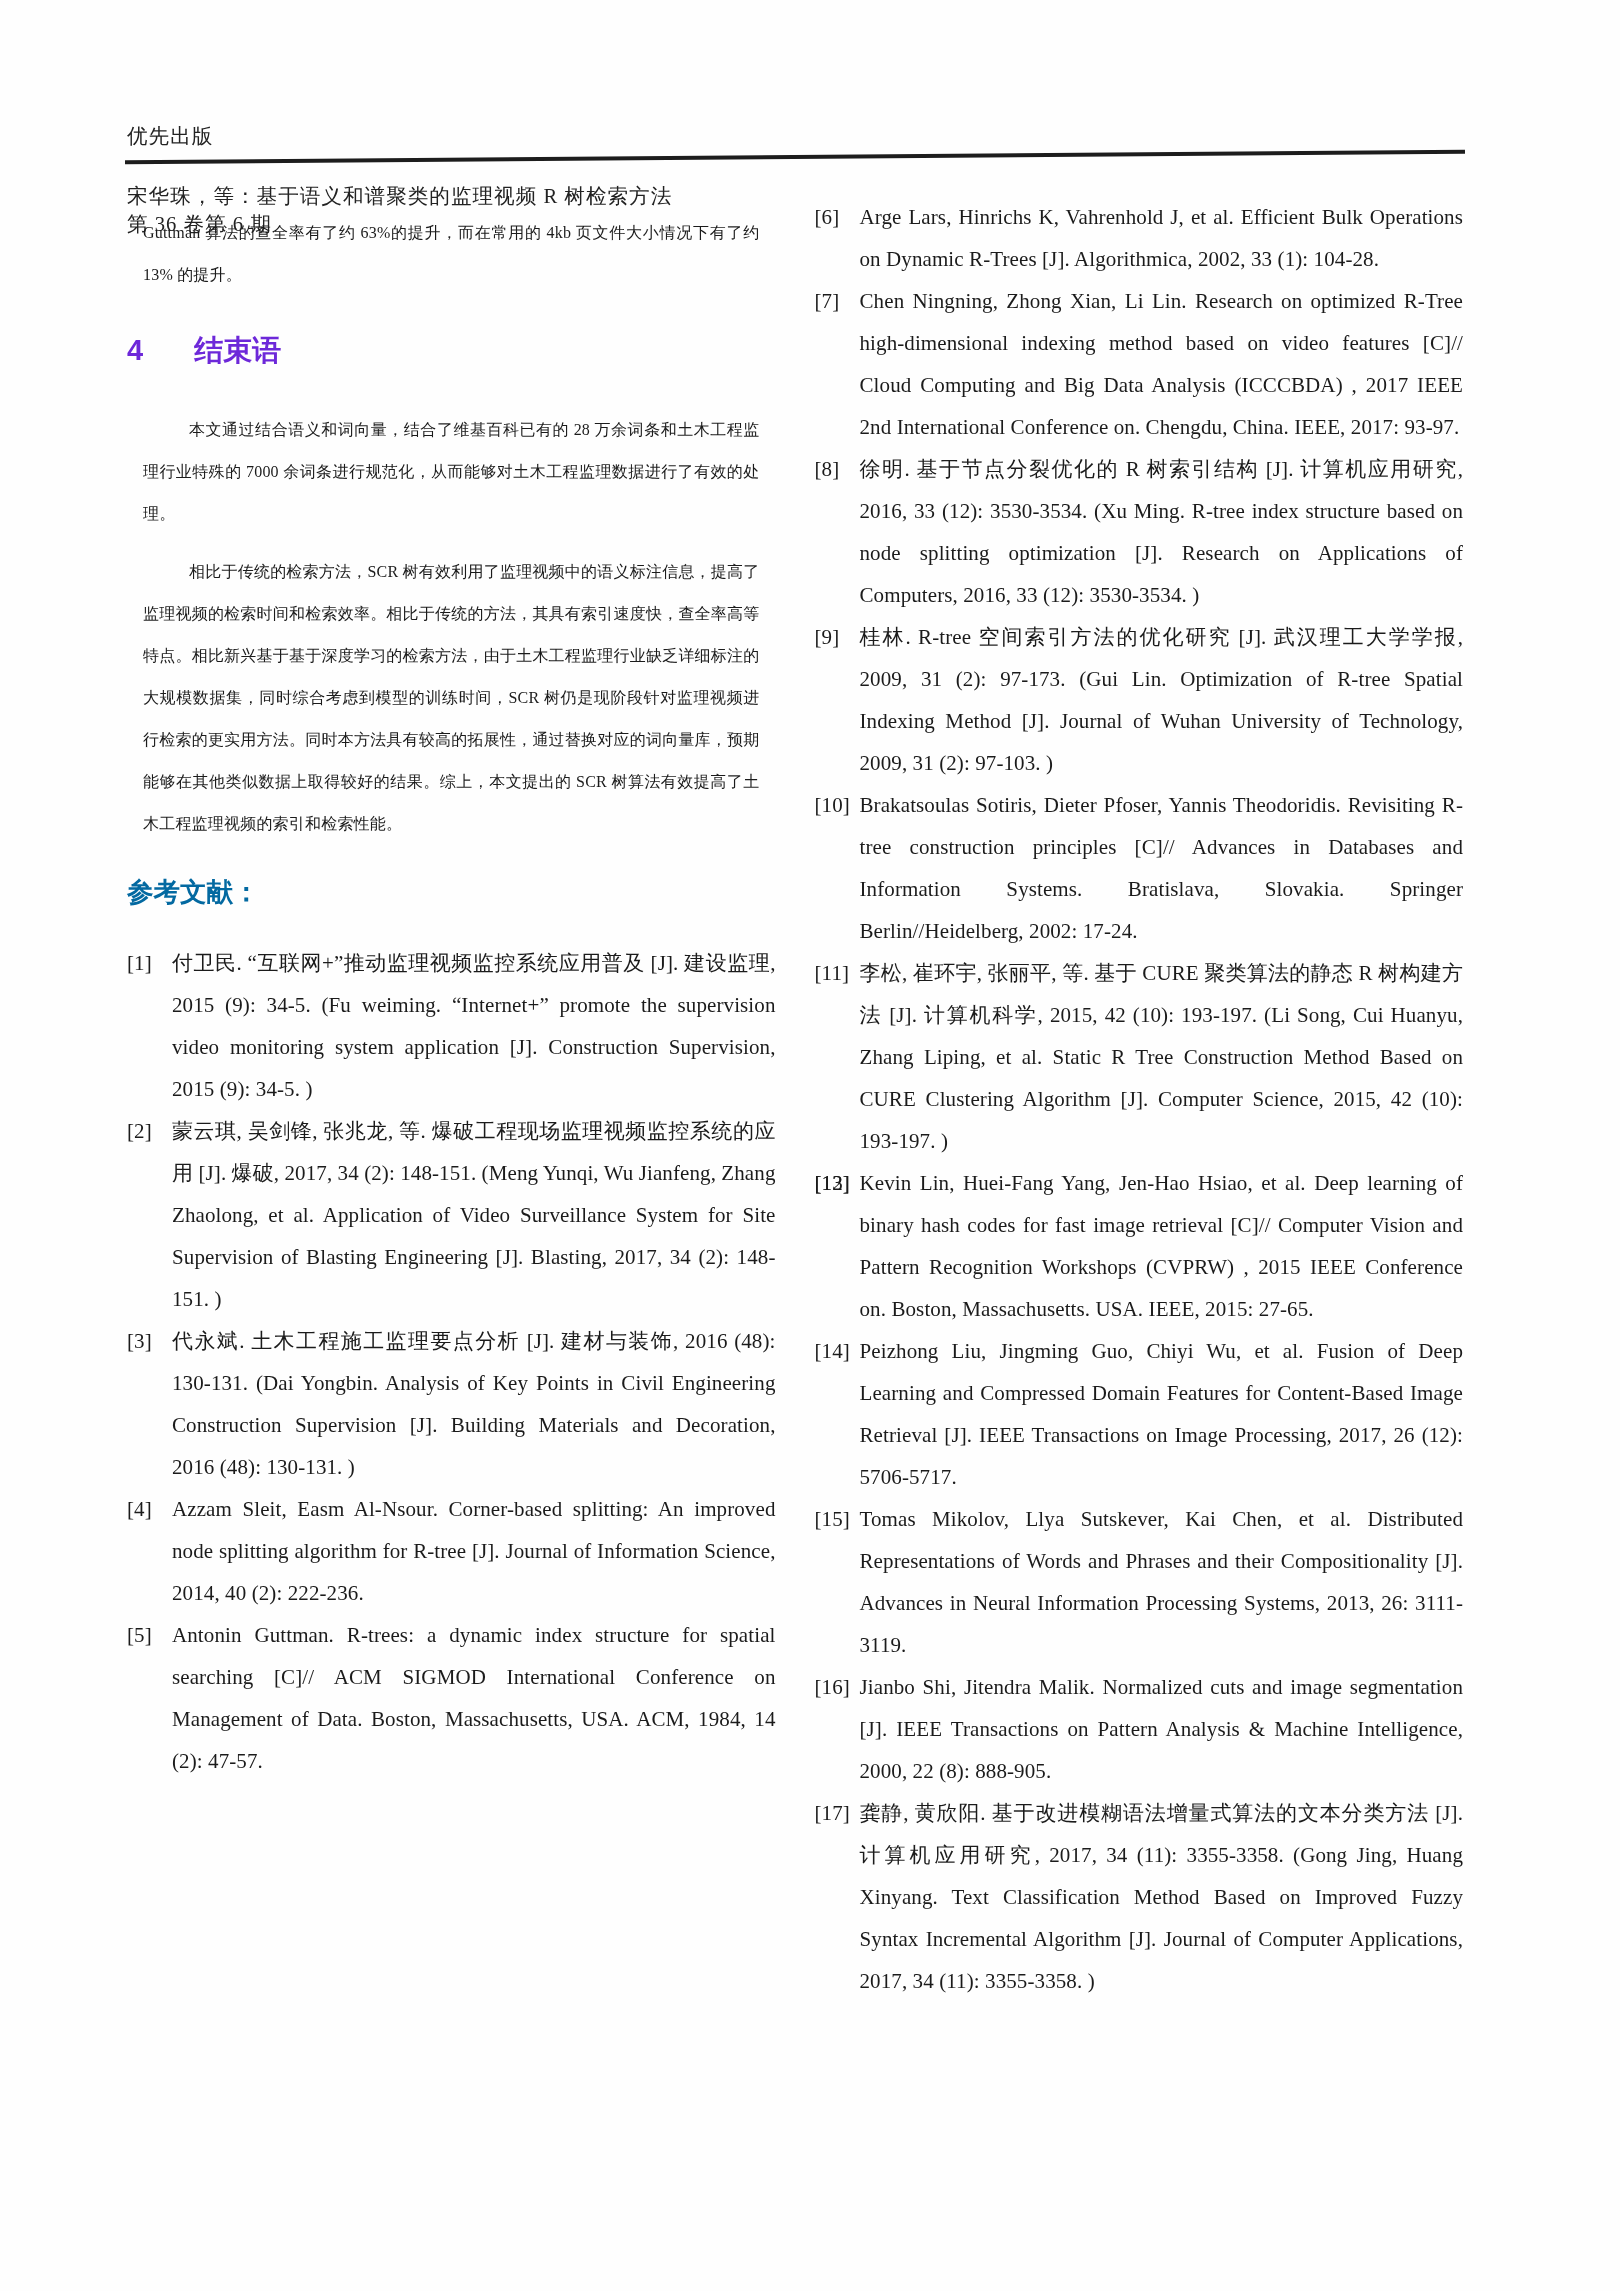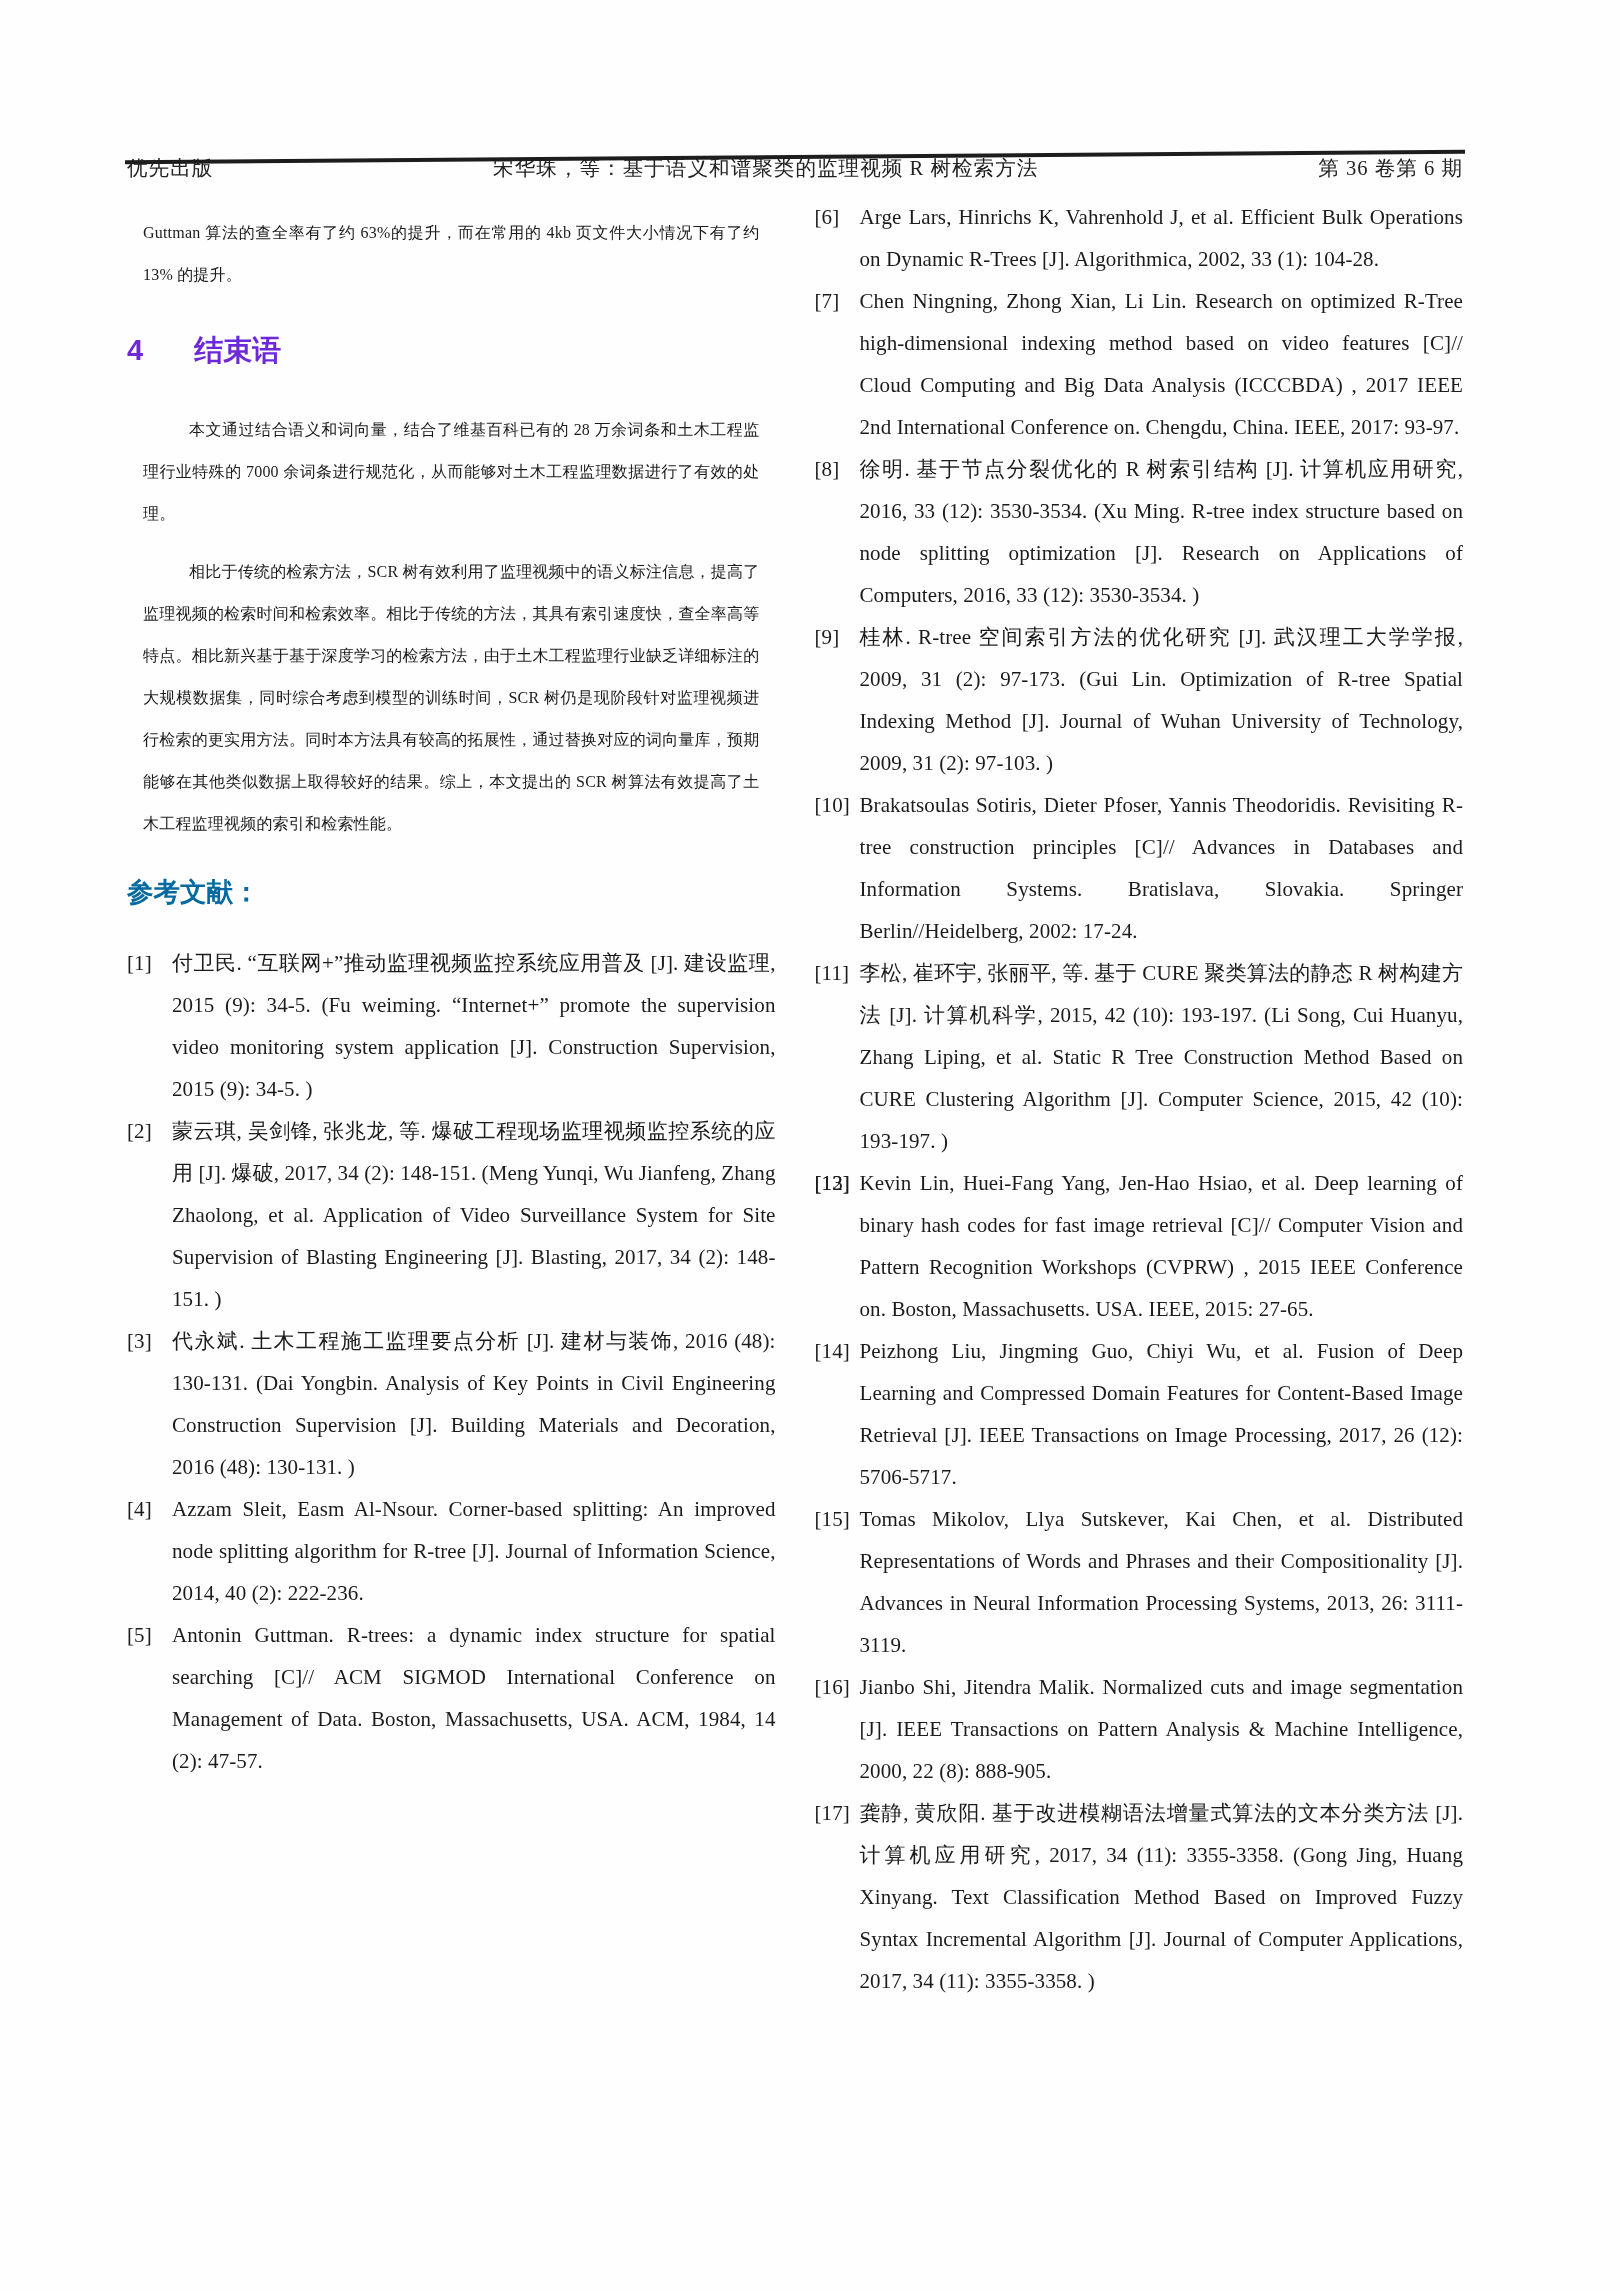--- a/index.html
+++ b/index.html
@@ -11,20 +11,21 @@
     color:#1b1b1b;
     font-family:"Liberation Serif","DejaVu Serif",serif;
     overflow:hidden;
   }
   
   .pg-header{
     position:absolute;top:122px;left:127px;right:157px;
     display:flex;align-items:baseline;
     font-size:20.6px;letter-spacing:1px;color:#222;
     font-family:"Liberation Serif","DejaVu Serif",serif;
+    flex-direction:column;
   }
   .pg-header .h-left{flex:0 0 auto;}
   .pg-header .h-center{flex:1 1 auto;text-align:center;margin-top:32px;}
   .pg-header .h-right{flex:0 0 auto;}
   .head-rule{
     position:absolute;top:155px;left:125px;right:155px;height:3.9px;
     background:#1d1d1d;
     transform:rotate(-0.45deg);
   }
   

